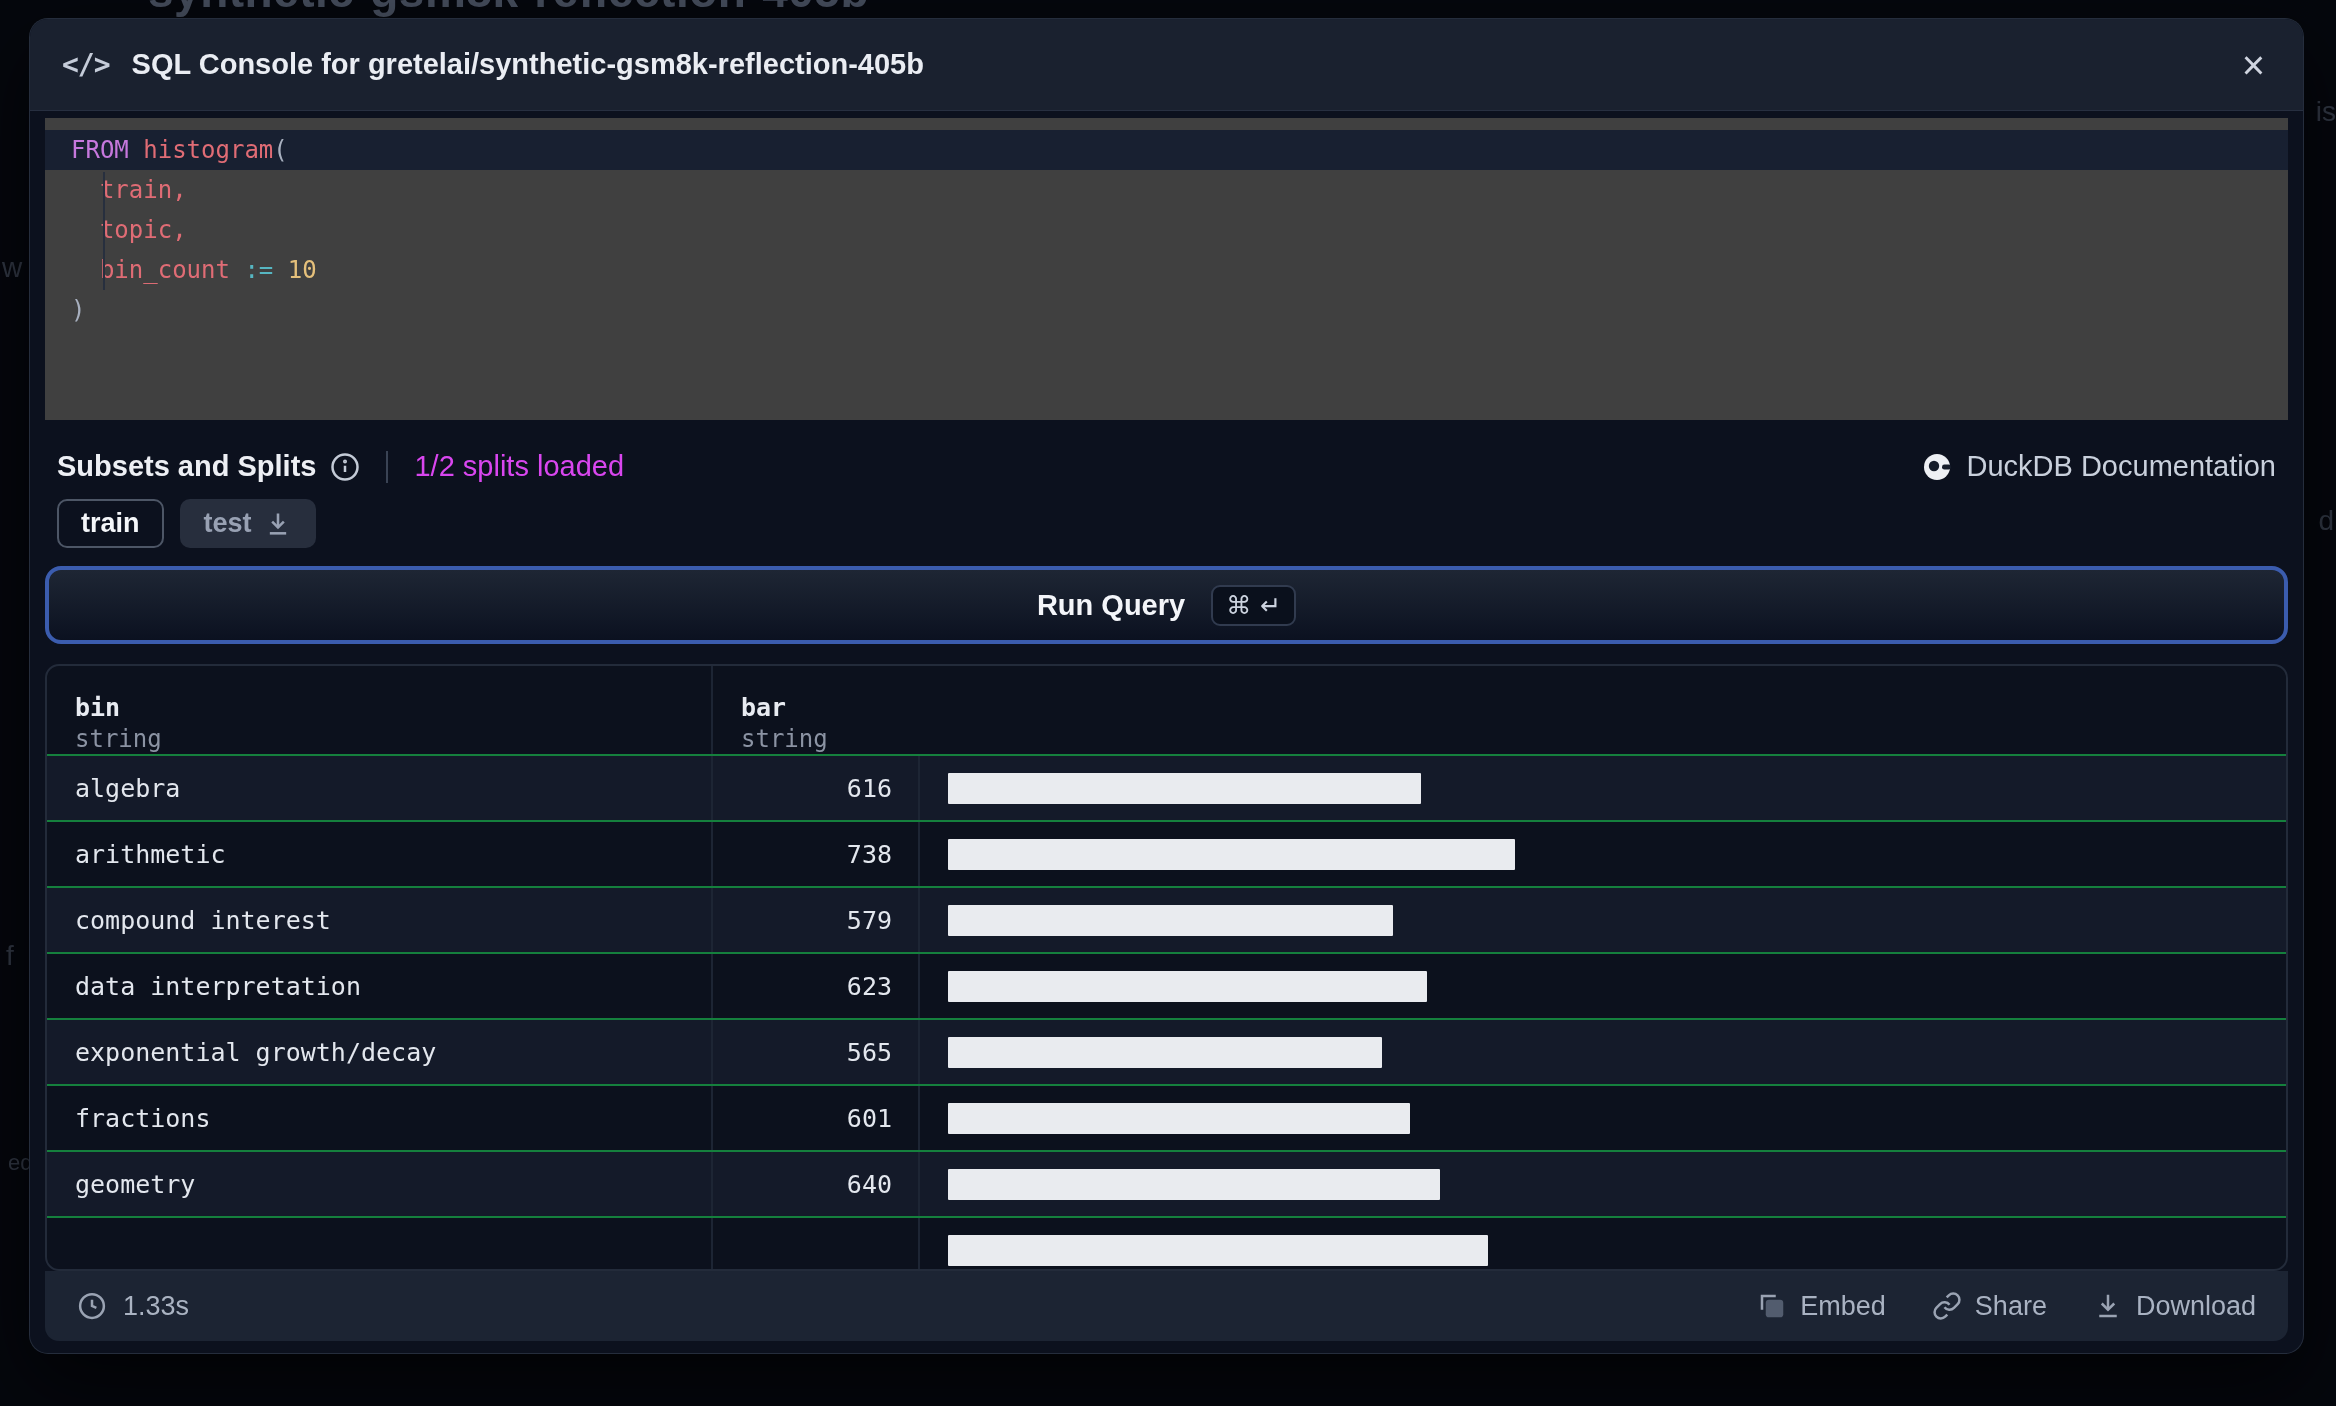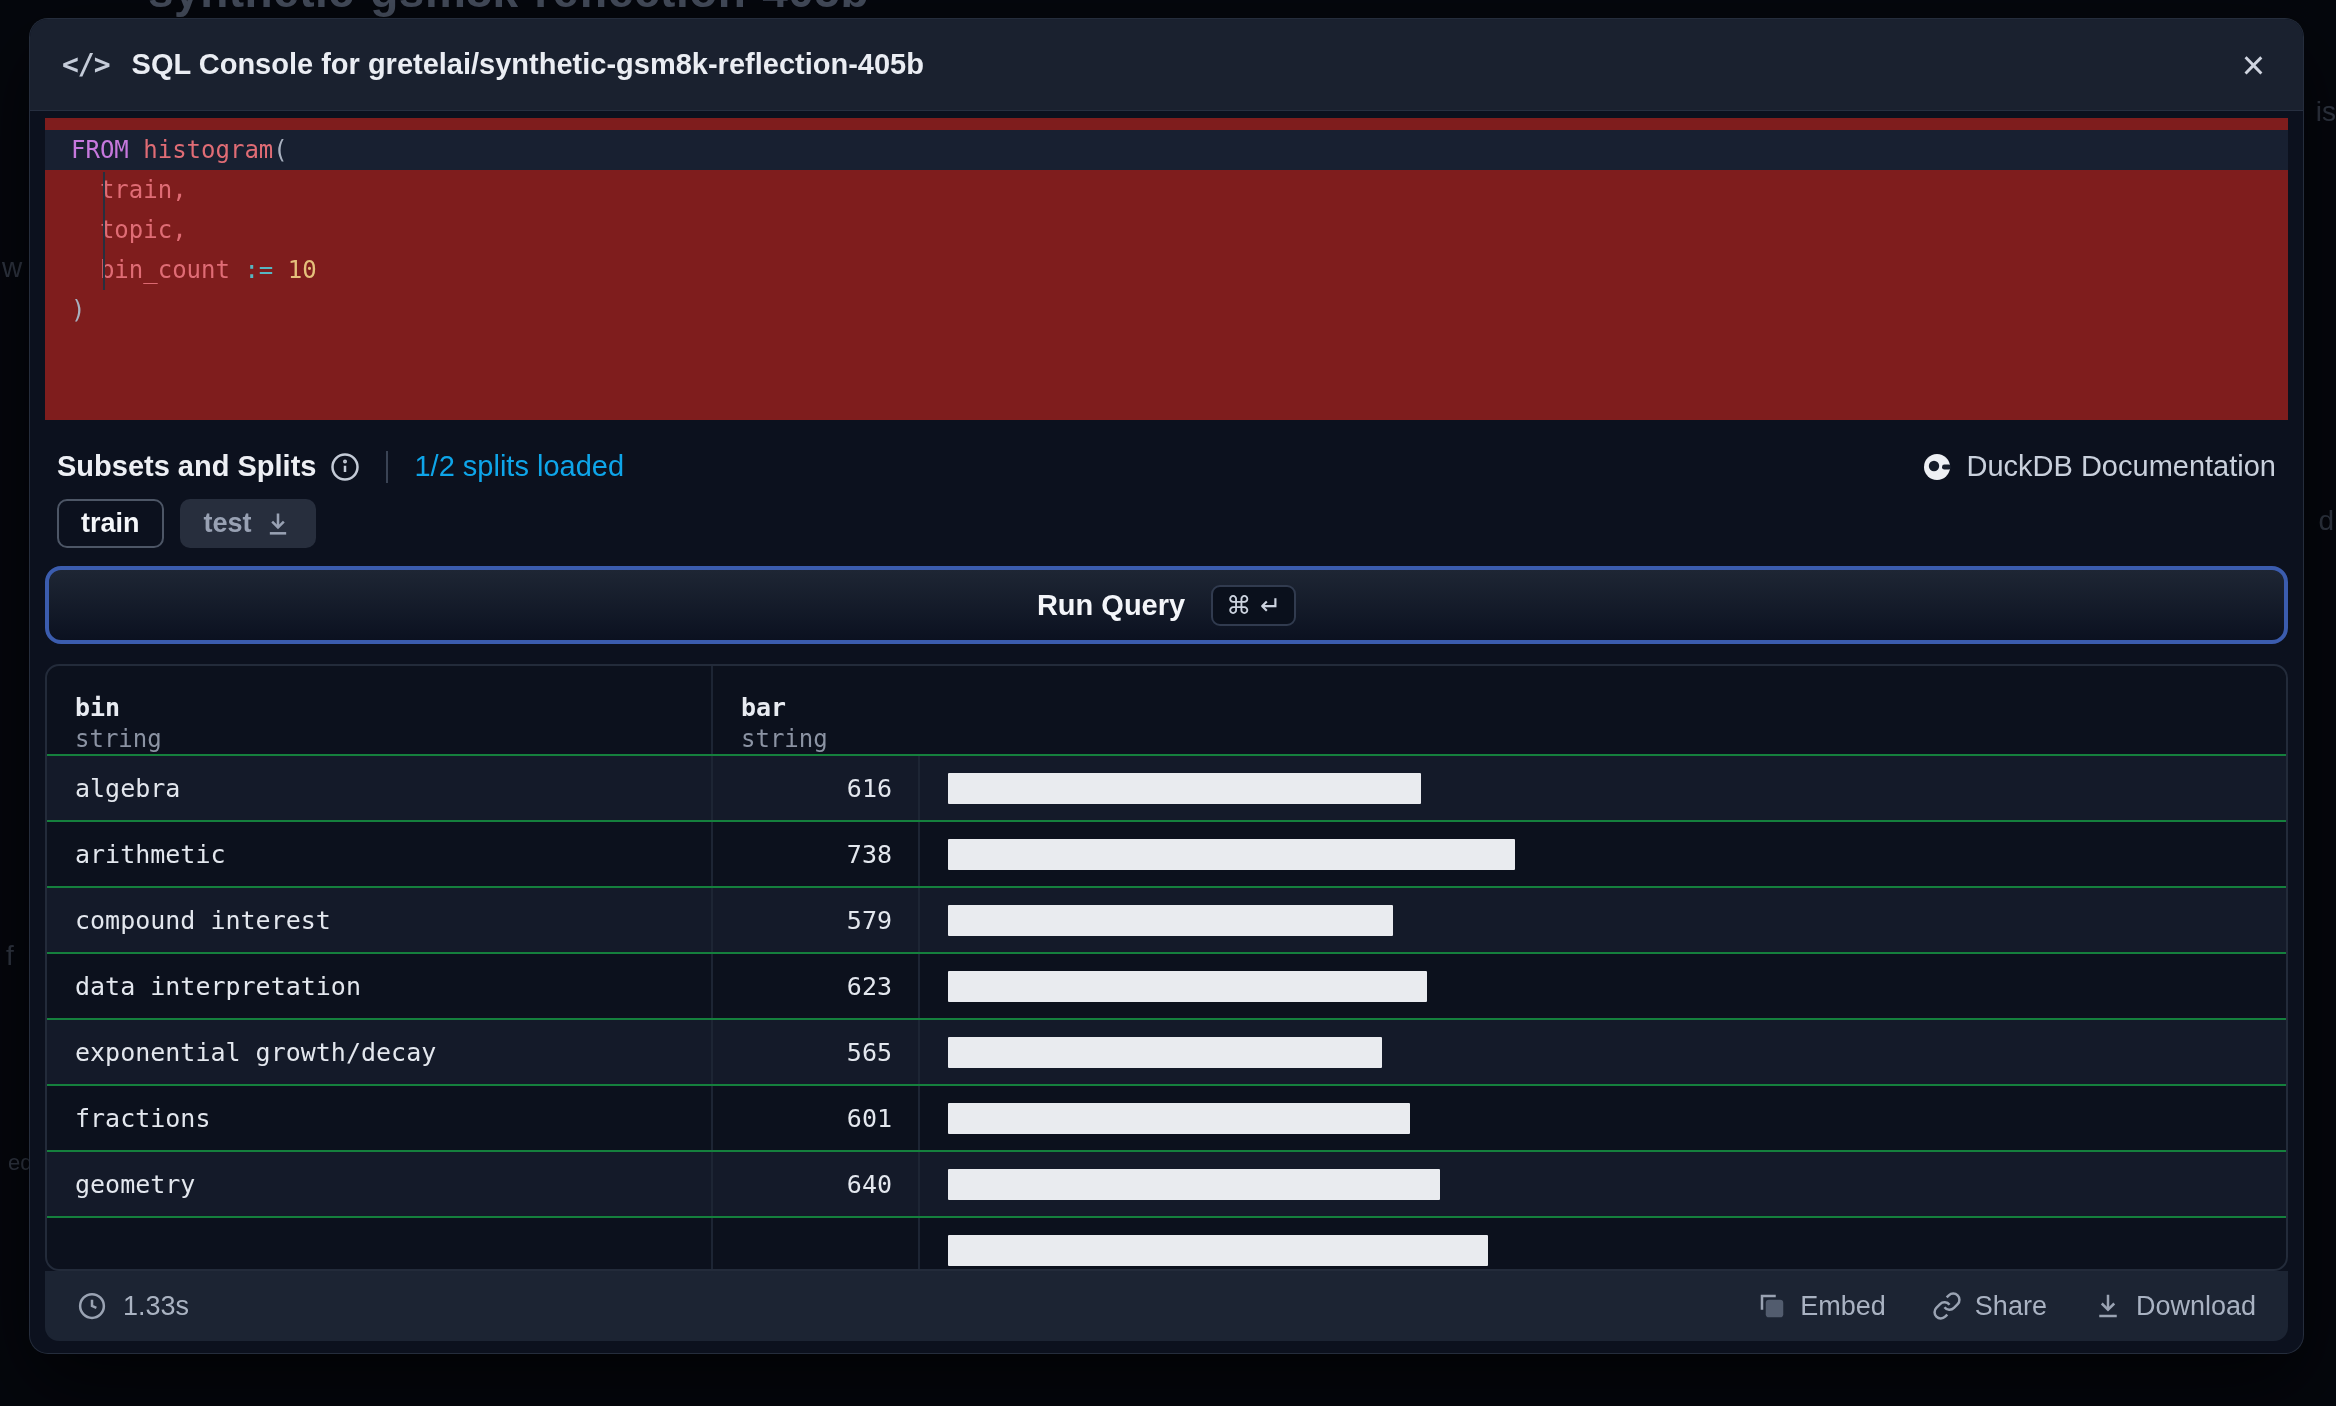--- a/index.html
+++ b/index.html
@@ -43,21 +43,21 @@
   }
   .modal-title { font-size:29px; font-weight:bold; color:#eaedf3; flex:1; }
   .close-btn {
     background:none; border:none; font-size:40px; line-height:40px;
     color:#cfd4df; cursor:pointer; font-weight:300; padding:0 6px;
   }
 
   
   .editor {
     margin:7px 15px 0; height:302px; flex:none;
-    background:#7f1d1d; position:relative;
+    background:#404040; position:relative;
     font-family:"DejaVu Sans Mono", monospace;
     font-size:24px; line-height:40px; padding:12px 0;
   }
   .code-line { padding-left:26px; white-space:pre; color:#aab2c0; }
   .code-line.active { background:#182031; }
   .tok-kw  { color:#c678dd; }
   .tok-fn  { color:#e06c75; }
   .tok-id  { color:#e06c75; }
   .tok-pu  { color:#a8b0bf; }
   .tok-op  { color:#56b6c2; }
@@ -68,21 +68,21 @@
   }
 
   
   .subsets-row {
     margin:30px 15px 0; padding:0 12px; flex:none;
     display:flex; align-items:center; gap:14px;
   }
   .subsets-title { font-size:29px; font-weight:bold; color:#edeff4; }
   .icon-info { width:30px; height:30px; stroke:#c3cad6; fill:none; stroke-width:2; }
   .v-divider { width:2px; height:32px; background:#3a4354; margin:0 12px; }
-  .splits-status { font-size:29px; color:#0ea5e9; }
+  .splits-status { font-size:29px; color:#d946ef; }
   .spacer { flex:1; }
   .doc-link {
     display:flex; align-items:center; gap:13px;
     font-size:29px; color:#c9d0dc; cursor:pointer; background:none; border:none;
     font-family:"Liberation Sans", sans-serif;
   }
 
   
   .splits-row { margin:16px 15px 0; padding:0 12px; display:flex; gap:16px; flex:none; }
   .chip {

